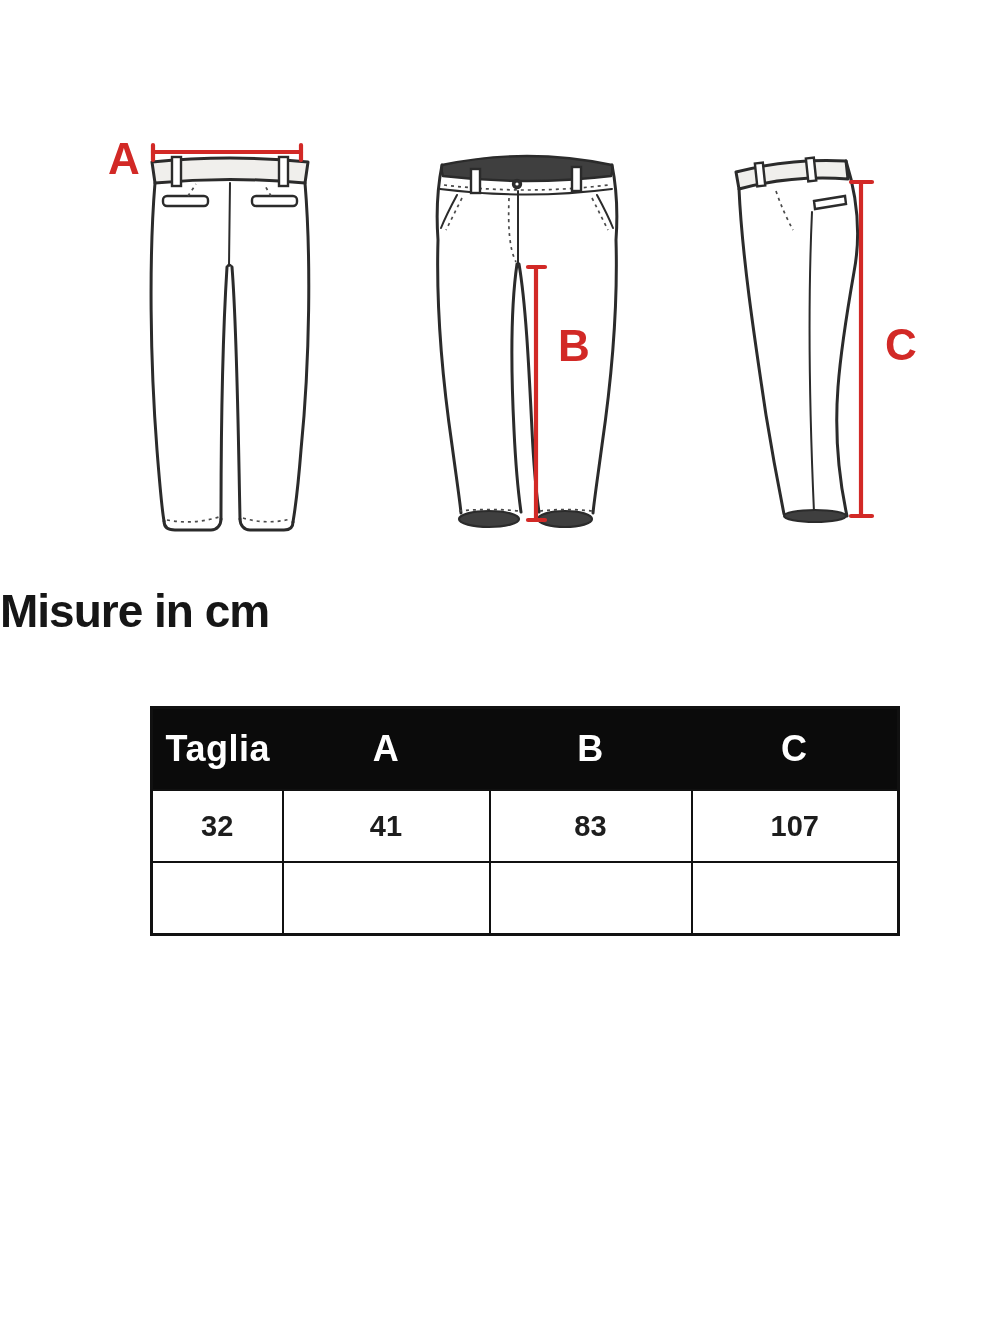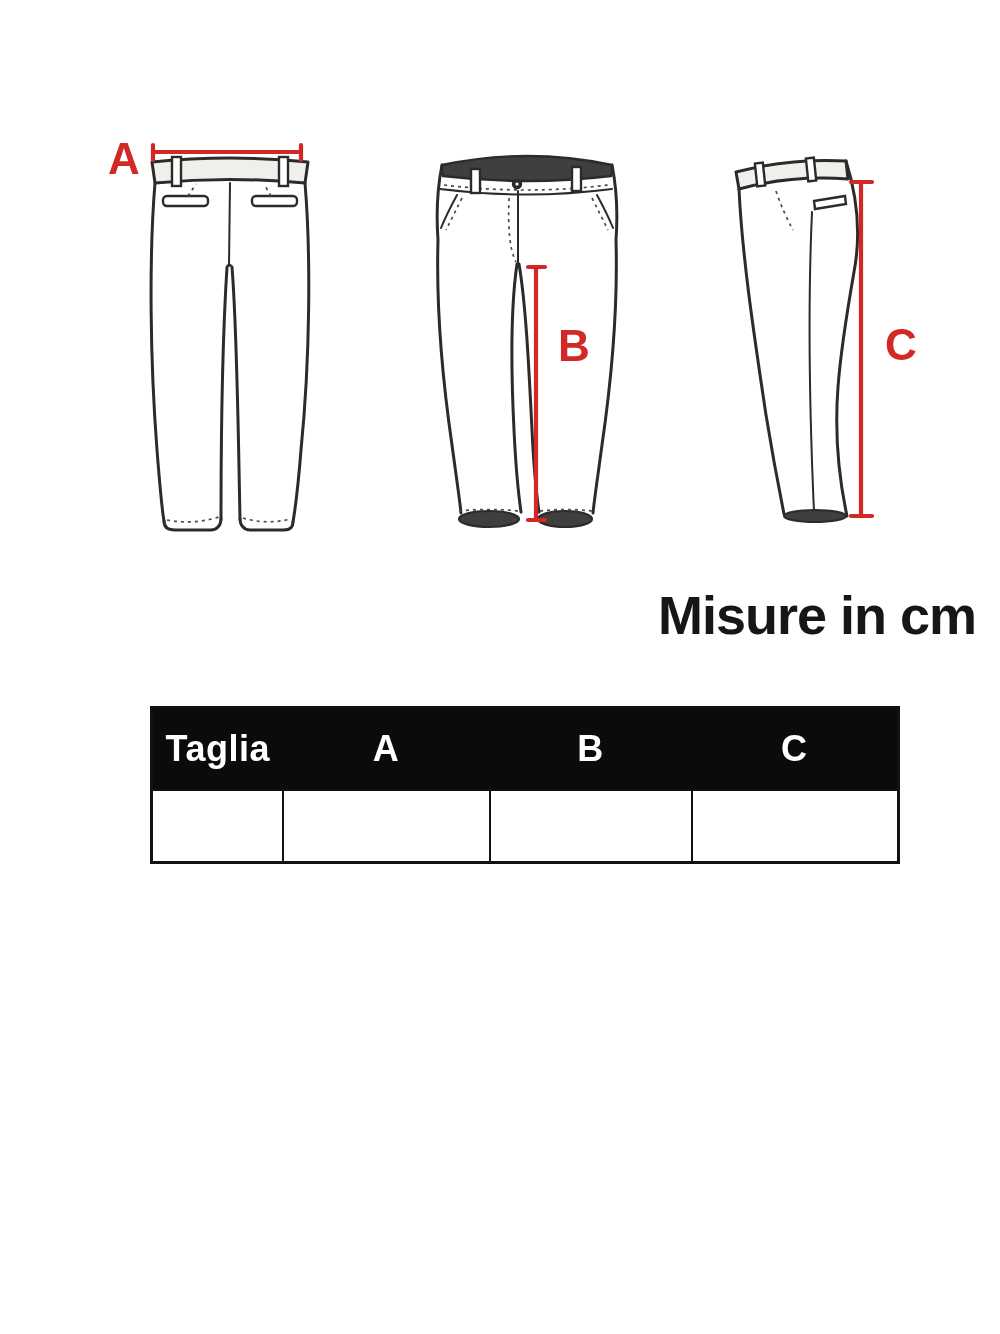--- a/index.html
+++ b/index.html
@@ -32,22 +32,22 @@
   .hem{fill:var(--dark);stroke:var(--ink);stroke-width:2.2;}
   .btn{fill:var(--ink);}
   .measure{fill:none;stroke:var(--red);stroke-width:4.2;stroke-linecap:round;}
   .measure-label{
     font-family:"Liberation Sans",sans-serif;
     font-weight:bold;font-size:44px;fill:var(--red);
   }
 
   .title{
     position:absolute;top:588px;left:0;width:976px;
-    text-align:right;
-    font-size:54px;font-weight:bold;color:#161616;
+    text-align:left;
+    font-size:46px;font-weight:bold;color:#161616;
     letter-spacing:-1px;line-height:1;
   }
 
   .size-table{
     position:absolute;left:150px;top:706px;width:747px;
     border-collapse:collapse;table-layout:fixed;
     border:3px solid var(--table-border);
     padding-left:28px;
   }
   .size-table th{
@@ -164,20 +164,26 @@
     <thead>
       <tr>
         <th>Taglia</th>
         <th>A</th>
         <th>B</th>
         <th>C</th>
       </tr>
     </thead>
     <tbody>
       <tr>
+        <td>32</td>
+        <td>41</td>
+        <td>83</td>
+        <td>107</td>
+      </tr>
+      <tr>
         <td></td>
         <td></td>
         <td></td>
         <td></td>
       </tr>
     </tbody>
   </table>
 
 </div>
 

